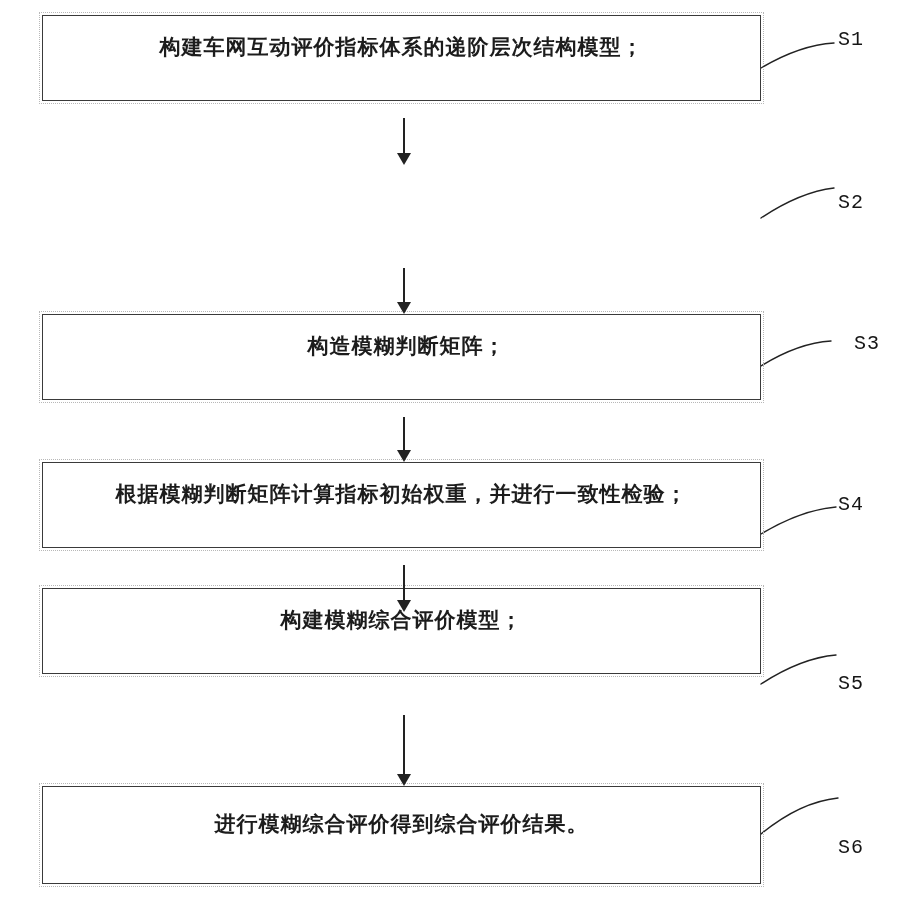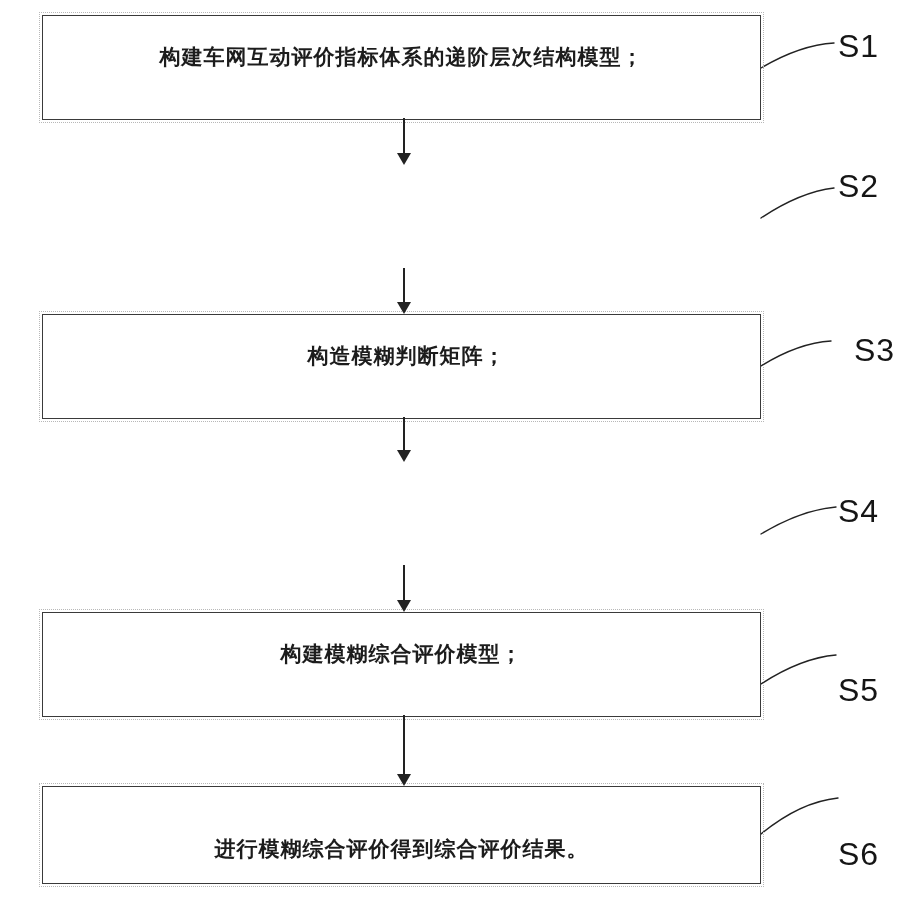--- a/index.html
+++ b/index.html
@@ -20,21 +20,21 @@
     top: 0;
     left: 0;
     width: 911px;
     height: 904px;
     pointer-events: none;
   }
   .flow-box {
     position: absolute;
     left: 42px;
     width: 719px;
-    height: 105px;
+    height: 86px;
     box-sizing: border-box;
     border: 1px solid #3a3a3a;
     outline: 1px dotted #b8b8b8;
     outline-offset: 2px;
     background: #ffffff;
     display: flex;
     align-items: center;
     justify-content: center;
     padding: 0 30px 20px 30px;
     text-align: center;
@@ -62,22 +62,22 @@
   .down-arrow .head {
     width: 0;
     height: 0;
     border-left: 7px solid transparent;
     border-right: 7px solid transparent;
     border-top: 12px solid #222222;
   }
   .step-id {
     position: absolute;
     left: 838px;
-    font-family: Liberation Sans, sans-serif;
-    font-size: 32px;
+    font-family: Liberation Mono, monospace;
+    font-size: 20px;
     color: #151515;
     letter-spacing: 1px;
   }
 </style>
 </head>
 <body>
 
 <div class="canvas">
 
   <svg class="leaders" viewBox="0 0 911 904" xmlns="http://www.w3.org/2000/svg">
@@ -88,24 +88,27 @@
     <path d="M 761 684 Q 801 658 836 655" fill="none" stroke="#222222" stroke-width="1.4" stroke-linecap="round"></path>
     <path d="M 761 834 Q 800 802 838 798" fill="none" stroke="#222222" stroke-width="1.4" stroke-linecap="round"></path>
   </svg>
 
   <div class="flow-box" style="top:15px;">
     <span class="box-text">构建车网互动评价指标体系的递阶层次结构模型；</span>
   </div>
   <div class="flow-box" style="top:314px;padding-left:40px;">
     <span class="box-text">构造模糊判断矩阵；</span>
   </div>
-  <div class="flow-box" style="top:612px;">
+  <div class="flow-box" style="top:462px;">
+    <span class="box-text">根据模糊判断矩阵计算指标初始权重，并进行一致性检验；</span>
+  </div>
+  <div class="flow-box" style="top:588px;">
     <span class="box-text">构建模糊综合评价模型；</span>
   </div>
-  <div class="flow-box" style="top:786px;height:98px;align-items:flex-end;">
+  <div class="flow-box" style="top:786px;height:98px;">
     <span class="box-text">进行模糊综合评价得到综合评价结果。</span>
   </div>
 
   <div class="down-arrow" style="top:118px;height:47px;">
     <span class="shaft"></span>
     <span class="head"></span>
   </div>
   <div class="down-arrow" style="top:268px;height:46px;">
     <span class="shaft"></span>
     <span class="head"></span>
@@ -117,19 +120,19 @@
   <div class="down-arrow" style="top:565px;height:47px;">
     <span class="shaft"></span>
     <span class="head"></span>
   </div>
   <div class="down-arrow" style="top:715px;height:71px;">
     <span class="shaft"></span>
     <span class="head"></span>
   </div>
 
   <div class="step-id" style="top:28px;">S1</div>
-  <div class="step-id" style="top:168px;">S2</div>
+  <div class="step-id" style="top:191px;">S2</div>
   <div class="step-id" style="top:332px;margin-left:16px;">S3</div>
   <div class="step-id" style="top:493px;">S4</div>
   <div class="step-id" style="top:672px;">S5</div>
   <div class="step-id" style="top:836px;">S6</div>
 
 </div>
 
 </body></html>

